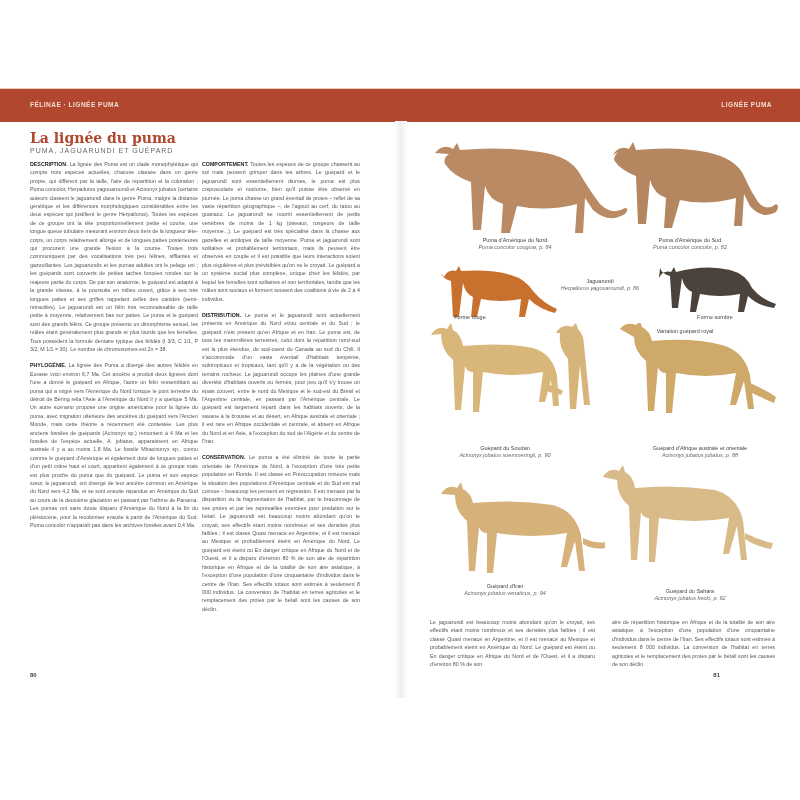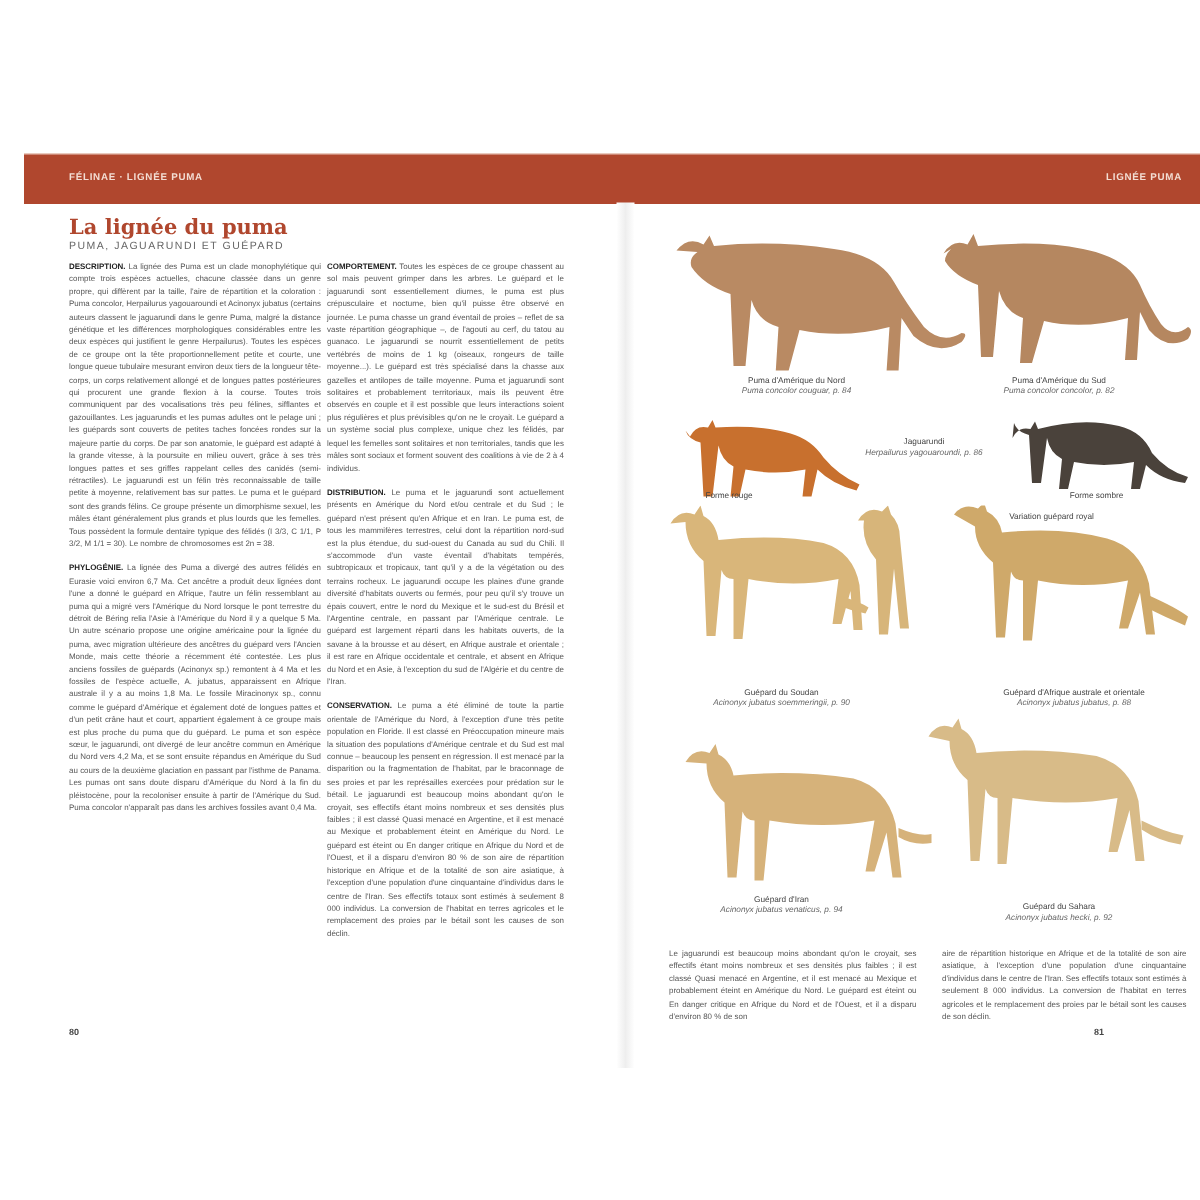--- a/index.html
+++ b/index.html
@@ -1,17 +1,17 @@
 <!DOCTYPE html>
 <html><head>
 <meta charset="utf-8">
 <style>
   html,body{margin:0;padding:0;background:#fff;}
   body{width:800px;height:800px;position:relative;overflow:hidden;font-family:"Liberation Sans",sans-serif;color:#333;}
-  .spread{position:absolute;left:0;top:102px;width:748px;height:610px;background:#fff;margin-left:16px;}
+  .spread{position:absolute;left:0;top:88px;width:748px;height:610px;background:#fff;}
   .band{position:absolute;left:0;top:0;width:800px;height:33px;background:#b0472e;border-top:1px solid #e9c9bd;}
   .band .left{position:absolute;left:30px;top:12px;font-size:6.5px;letter-spacing:.5px;color:#f3ddd3;font-weight:bold;}
   .band .right{position:absolute;right:28px;top:12px;font-size:6.5px;letter-spacing:.5px;color:#f3ddd3;font-weight:bold;}
   .title{position:absolute;left:30px;top:42px;font-family:"DejaVu Serif",serif;font-size:14px;font-weight:bold;color:#b0472e;}
   .subtitle{position:absolute;left:30px;top:59px;font-size:7px;letter-spacing:1px;color:#666;}
   .col{position:absolute;font-size:5.3px;line-height:8.4px;color:#555;text-align:justify;}
   .col p{margin:0 0 8px 0;}
   .col .head{font-weight:bold;color:#222;text-transform:uppercase;}
   .col1{left:30px;top:72px;width:168px;}
   .col2{left:202px;top:72px;width:158px;}

